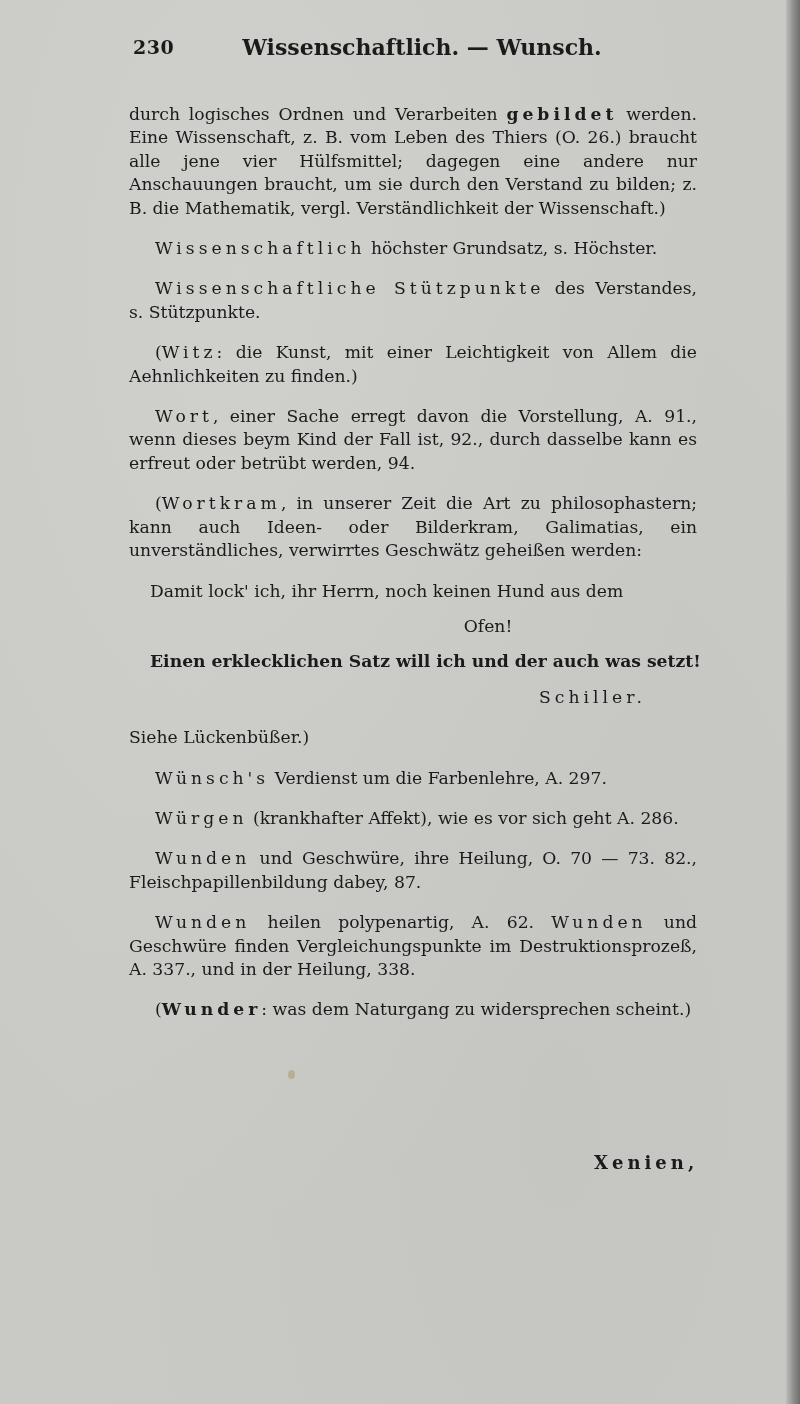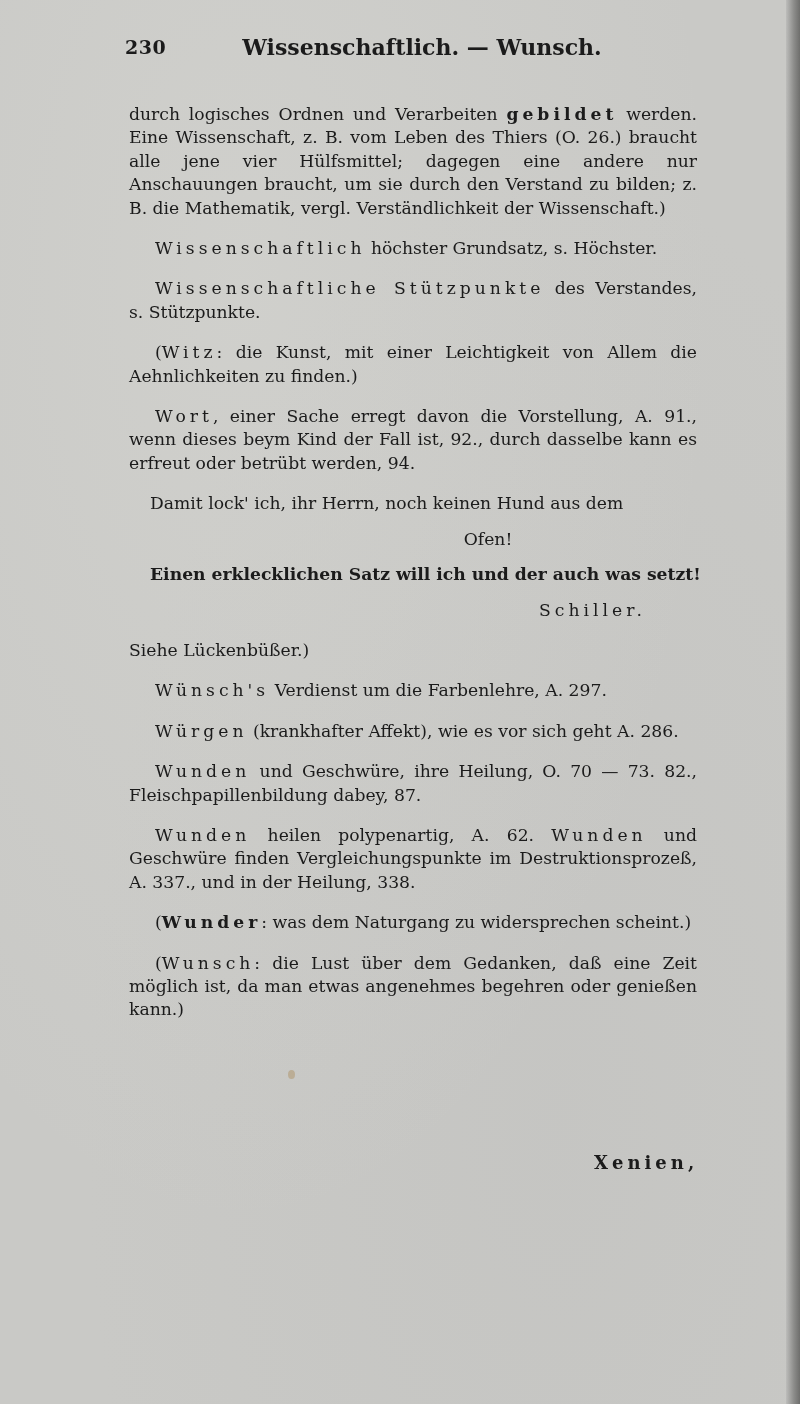--- a/index.html
+++ b/index.html
@@ -18,21 +18,21 @@
       #c9c9c6;
   }
   .edge {
     position: absolute; top: 0; right: 0; width: 14px; height: 1404px;
     background: linear-gradient(to right, #bdbdbb 0%, #8d8d8b 55%, #6e6e6c 100%);
   }
   .header {
     position: absolute; top: 32px; left: 112px; width: 600px; height: 34px;
   }
   .page-number {
-    position: absolute; left: 13px; top: 4px;
+    position: absolute; left: 21px; top: 4px;
     font-size: 19px; font-weight: bold; letter-spacing: 0.5px;
   }
   .running-head {
     position: absolute; left: 0; width: 600px; top: 2px; text-align: center;
     font-size: 22px; font-weight: bold; padding-left: 20px; box-sizing: border-box;
   }
   .body-text {
     position: absolute; top: 86px; left: 112px; width: 602px;
     font-size: 17.2px; line-height: 23.4px; text-align: justify;
   }
@@ -66,34 +66,34 @@
   <p class="p"><span>durch logisches Ordnen und Verarbeiten </span><span class="sp b">gebildet</span><span> werden. Eine Wissenschaft, z. B. vom Leben des Thiers (O. 26.) braucht alle jene vier Hülfsmittel; dagegen eine andere nur Anschauungen braucht, um sie durch den Verstand zu bilden; z. B. die Mathematik, vergl. Verständlichkeit der Wissenschaft.)</span></p>
 
   <p class="p indent"><span class="sp">Wissenschaftlich</span><span> höchster Grundsatz, s. Höchster.</span></p>
 
   <p class="p indent"><span class="sp">Wissenschaftliche Stützpunkte</span><span> des Verstandes, s. Stützpunkte.</span></p>
 
   <p class="p indent"><span>(</span><span class="sp">Witz</span><span>: die Kunst, mit einer Leichtigkeit von Allem die Aehnlichkeiten zu finden.)</span></p>
 
   <p class="p indent"><span class="sp">Wort</span><span>, einer Sache erregt davon die Vorstellung, A. 91., wenn dieses beym Kind der Fall ist, 92., durch dasselbe kann es erfreut oder betrübt werden, 94.</span></p>
 
+  <p class="p indent"><span>(</span><span class="sp">Wortkram</span><span>, in unserer Zeit die Art zu philosophastern; kann auch Ideen- oder Bilderkram, Galimatias, ein unverständliches, verwirrtes Geschwätz geheißen werden:</span></p>
 
   <p class="verse">Damit lock' ich, ihr Herrn, noch keinen Hund aus dem</p>
   <p class="center-line">Ofen!</p>
   <p class="verse b">Einen erklecklichen Satz will ich und der auch was setzt!</p>
   <p class="right-sig sp">Schiller.</p>
   <p class="p">Siehe Lückenbüßer.)</p>
 
   <p class="p indent"><span class="sp">Wünsch's</span><span> Verdienst um die Farbenlehre, A. 297.</span></p>
 
   <p class="p indent"><span class="sp">Würgen</span><span> (krankhafter Affekt), wie es vor sich geht A. 286.</span></p>
 
   <p class="p indent"><span class="sp">Wunden</span><span> und Geschwüre, ihre Heilung, O. 70 — 73. 82., Fleischpapillenbildung dabey, 87.</span></p>
 
   <p class="p indent"><span class="sp">Wunden</span><span> heilen polypenartig, A. 62. </span><span class="sp">Wunden</span><span> und Geschwüre finden Vergleichungspunkte im Destruktionsprozeß, A. 337., und in der Heilung, 338.</span></p>
 
   <p class="p indent"><span>(</span><span class="sp b">Wunder</span><span>: was dem Naturgang zu widersprechen scheint.)</span></p>
 
-  <p class="p indent"><span>(</span><span class="sp">Wunsch</span><span>: die Lust über dem Gedanken, daß eine Zeit möglich ist, da man etwas angenehmes begehren oder genießen kann.)</span></p>
 
 </div>
 
 <div class="catchword">Xenien,</div>
 
 </body></html>

